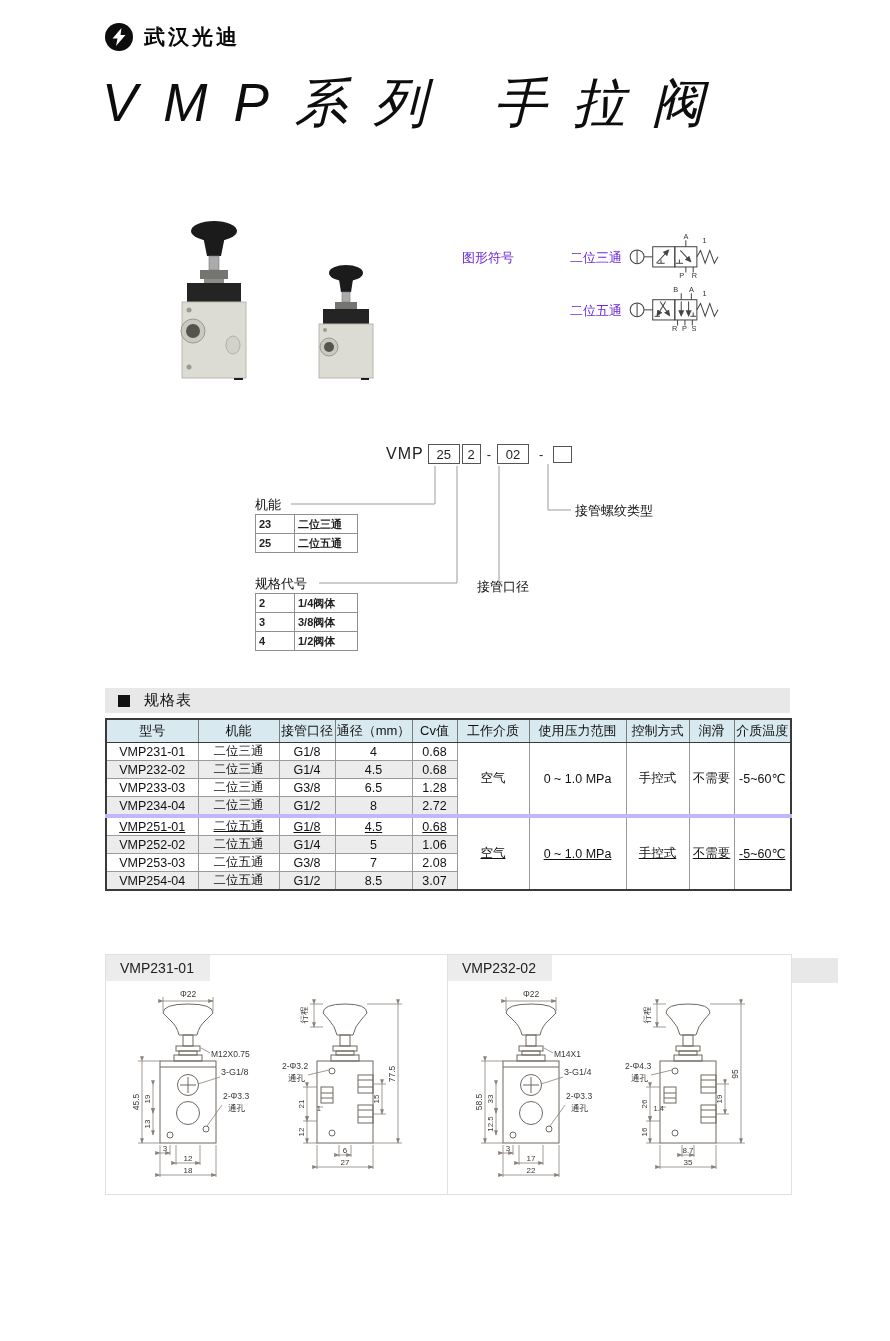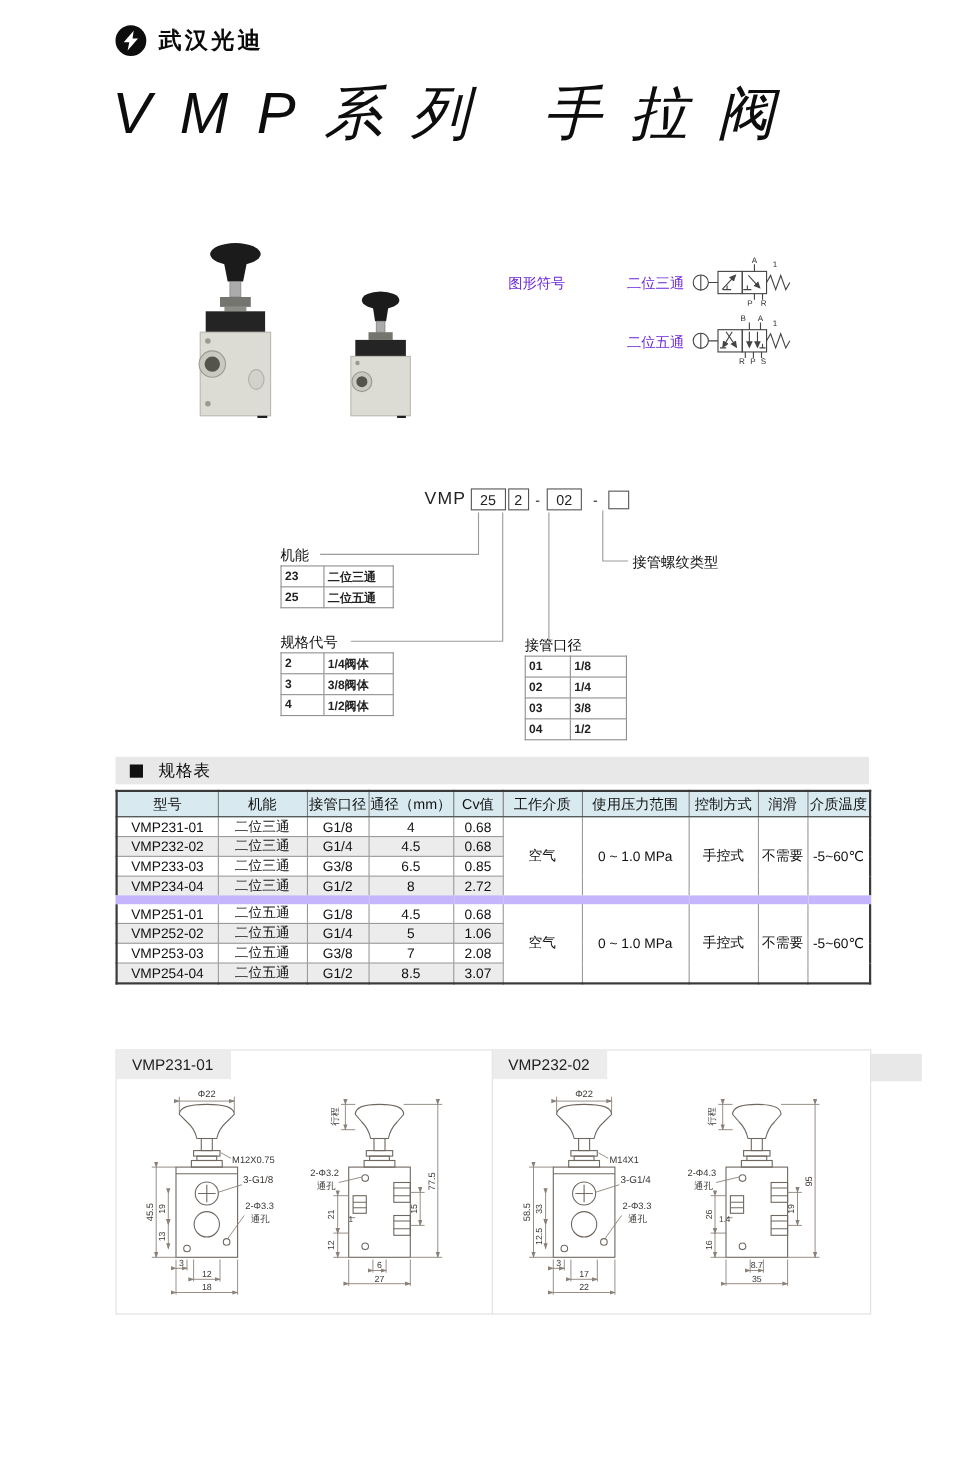--- a/index.html
+++ b/index.html
@@ -28,21 +28,21 @@
   .mini td{border:1px solid #8f8f8f;font-size:11px;text-align:left;color:#222;
            padding:0 3px;height:18px;font-weight:bold;}
   
   .spec{position:absolute;left:105px;top:718px;width:685px;border-collapse:collapse;
         table-layout:fixed;border:2px solid #3a3a3a;}
   .spec th{background:#d8e9ef;border:1px solid #7c7c7c;border-bottom:1.5px solid #3a3a3a;
            font-size:13px;font-weight:normal;height:22px;color:#111;padding:0;}
   .spec td{border:1px solid #9a9a9a;font-size:12.5px;text-align:center;height:17px;
            color:#111;padding:0 2px;}
   .spec tr.alt td.c{background:#ececec;}
-  .spec tr.g2 td{border-top:8px solid #c4b5fd;}
+  .spec tr.g2 td{border-top:4px solid #c4b5fd;text-decoration:underline;}
   
   .panel{position:absolute;top:954px;height:239px;border:1px solid #e0e0e0;background:#fff;}
   .panel-label{position:absolute;left:0;top:0;width:104px;height:26px;background:#ececec;
                font-size:14px;color:#222;display:flex;align-items:center;padding-left:14px;box-sizing:border-box;}
   svg text{font-family:"Liberation Sans","DejaVu Sans",sans-serif;}
 </style>
 </head>
 <body>
 
 <div class="page">
@@ -193,40 +193,20 @@
       <td>3/8阀体</td>
         </tr>
     <tr>
       <td>4</td>
       <td>1/2阀体</td>
         </tr>
   </tbody>
     </table>
 
   <span class="des-label" style="left:477px;top:578px;">接管口径</span>
-  <table class="mini" style="left:477px;top:596px;">
-    <tbody>
-        <tr>
-      <td style="width:34px">01</td>
-      <td style="width:44px">1/8</td>
-        </tr>
-    <tr>
-      <td>02</td>
-      <td>1/4</td>
-        </tr>
-    <tr>
-      <td>03</td>
-      <td>3/8</td>
-        </tr>
-    <tr>
-      <td>04</td>
-      <td>1/2</td>
-        </tr>
-  </tbody>
-    </table>
 
   <span class="des-label" style="left:575px;top:502px;">接管螺纹类型</span>
 
   <div class="section-bar" style="top:688px;">
     <span class="section-bullet"></span>
     <span class="section-title">规格表</span>
   </div>
 
   <table class="spec">
     <colgroup>
@@ -271,21 +251,21 @@
       <td class="c">二位三通</td>
       <td class="c">G1/4</td>
       <td class="c">4.5</td>
       <td class="c">0.68</td>
     </tr>
     <tr>
       <td class="c">VMP233-03</td>
       <td class="c">二位三通</td>
       <td class="c">G3/8</td>
       <td class="c">6.5</td>
-      <td class="c">0.85</td>
+      <td class="c">1.28</td>
     </tr>
     <tr class="alt">
       <td class="c">VMP234-04</td>
       <td class="c">二位三通</td>
       <td class="c">G1/2</td>
       <td class="c">8</td>
       <td class="c">2.72</td>
     </tr>
     <tr class="g2">
       <td class="c">VMP251-01</td>

